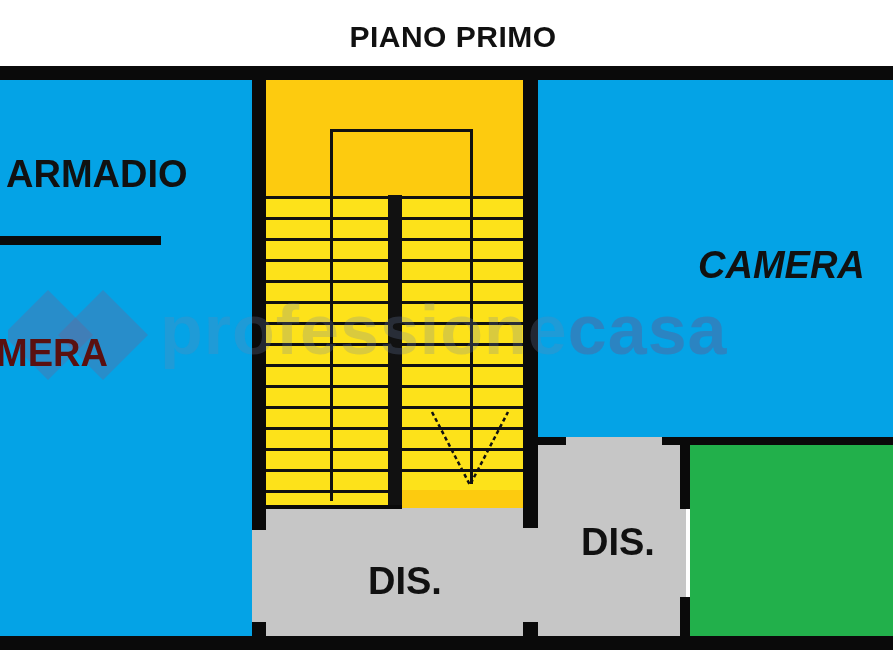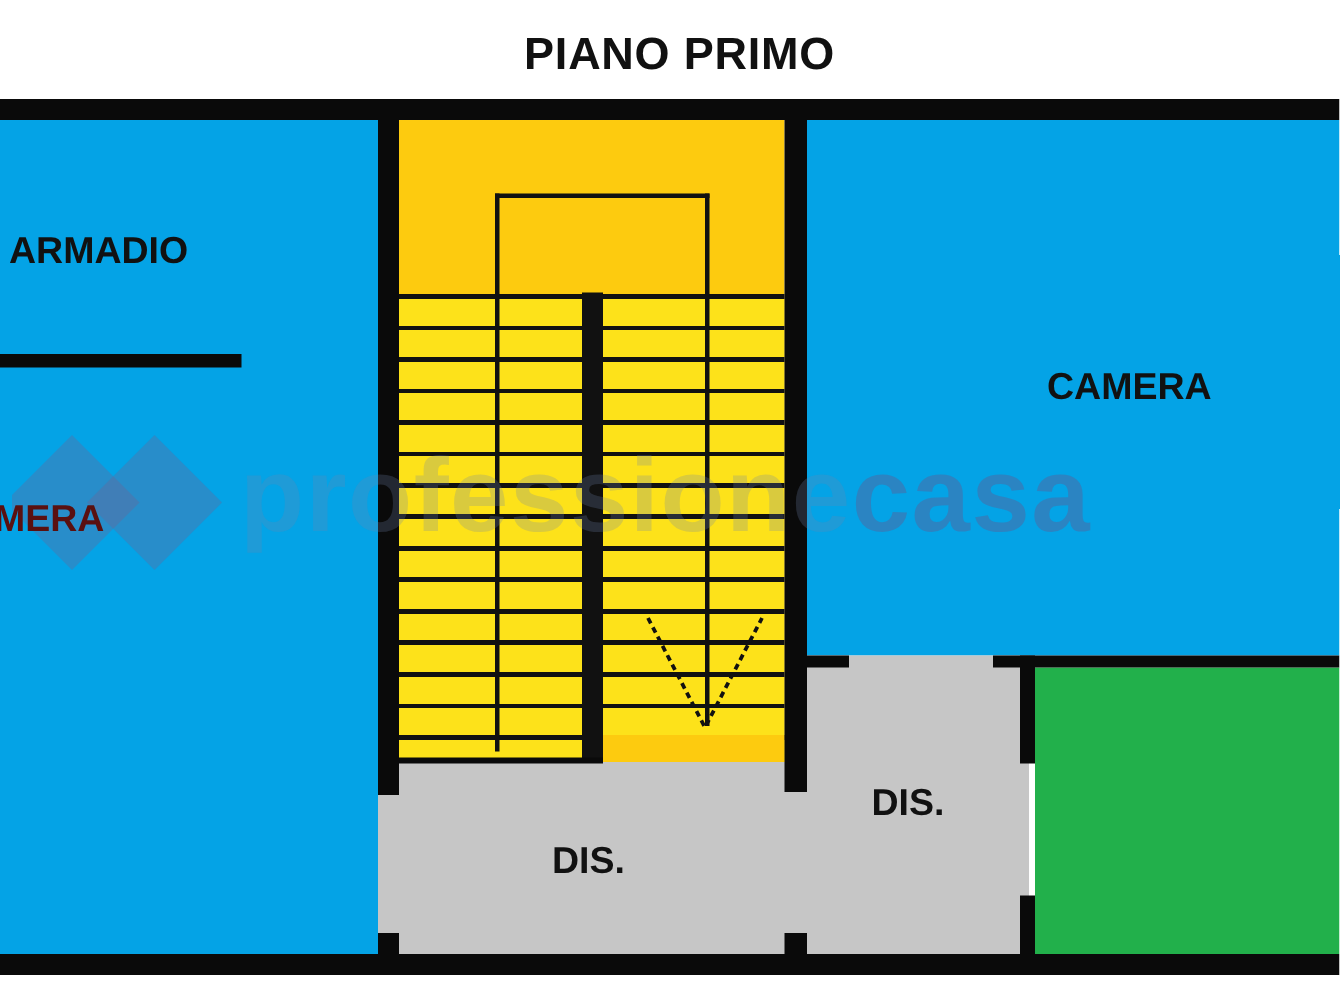--- a/index.html
+++ b/index.html
@@ -5,21 +5,21 @@
   html,body{margin:0;padding:0;background:#fff;}
   body{width:893px;height:670px;position:relative;overflow:hidden;font-family:"Liberation Sans","DejaVu Sans",sans-serif;}
   .abs{position:absolute;}
   .title{left:0;width:906px;top:20px;text-align:center;font-size:30px;font-weight:bold;color:#111;letter-spacing:0.5px;}
   .wall{background:#0a0a0a;position:absolute;}
   .room{position:absolute;}
   .blue{background:#04a3e6;}
   .yellow{background:#fdcb0f;}
   .grey{background:#c6c6c6;}
   .green{background:#22b04b;}
-  .label{position:absolute;font-weight:bold;color:#111;font-size:25px;white-space:nowrap;}
+  .label{position:absolute;font-weight:bold;color:#111;font-size:38px;white-space:nowrap;}
   .watermark{position:absolute;font-weight:bold;font-size:70px;color:rgba(90,100,150,0.28);letter-spacing:1px;white-space:nowrap;}
   .wm-logo{position:absolute;}
   .stair-line{position:absolute;background:#111;}
 </style>
 </head>
 <body>
 
 <div class="abs title">PIANO PRIMO</div>
 
 <div class="abs" style="left:0;top:0;width:893px;height:670px;">
@@ -60,16 +60,16 @@
   <svg class="wm-logo" style="left:8px;top:285px;" width="140" height="100" viewBox="0 0 140 100">
     <polygon points="40,5 85,50 40,95 -5,50" fill="rgba(110,100,150,0.35)"></polygon>
     <polygon points="95,5 140,50 95,95 50,50" fill="rgba(110,100,150,0.35)"></polygon>
   </svg>
   <div class="watermark" style="left:160px;top:290px;">
     <span style="color:rgba(110,130,170,0.25);">professione</span><span style="color:rgba(90,95,150,0.45);">casa</span>
   </div>
 
   <div class="label" style="left:6px;top:153px;">ARMADIO</div>
   <div class="label" style="left:-4px;top:332px;color:#5a1010;">MERA</div>
-  <div class="label" style="left:698px;top:244px;">CAMERA</div>
+  <div class="label" style="left:698px;top:244px;font-style:italic;">CAMERA</div>
   <div class="label" style="left:368px;top:560px;">DIS.</div>
   <div class="label" style="left:581px;top:521px;">DIS.</div>
 </div>
 
 </body></html>

